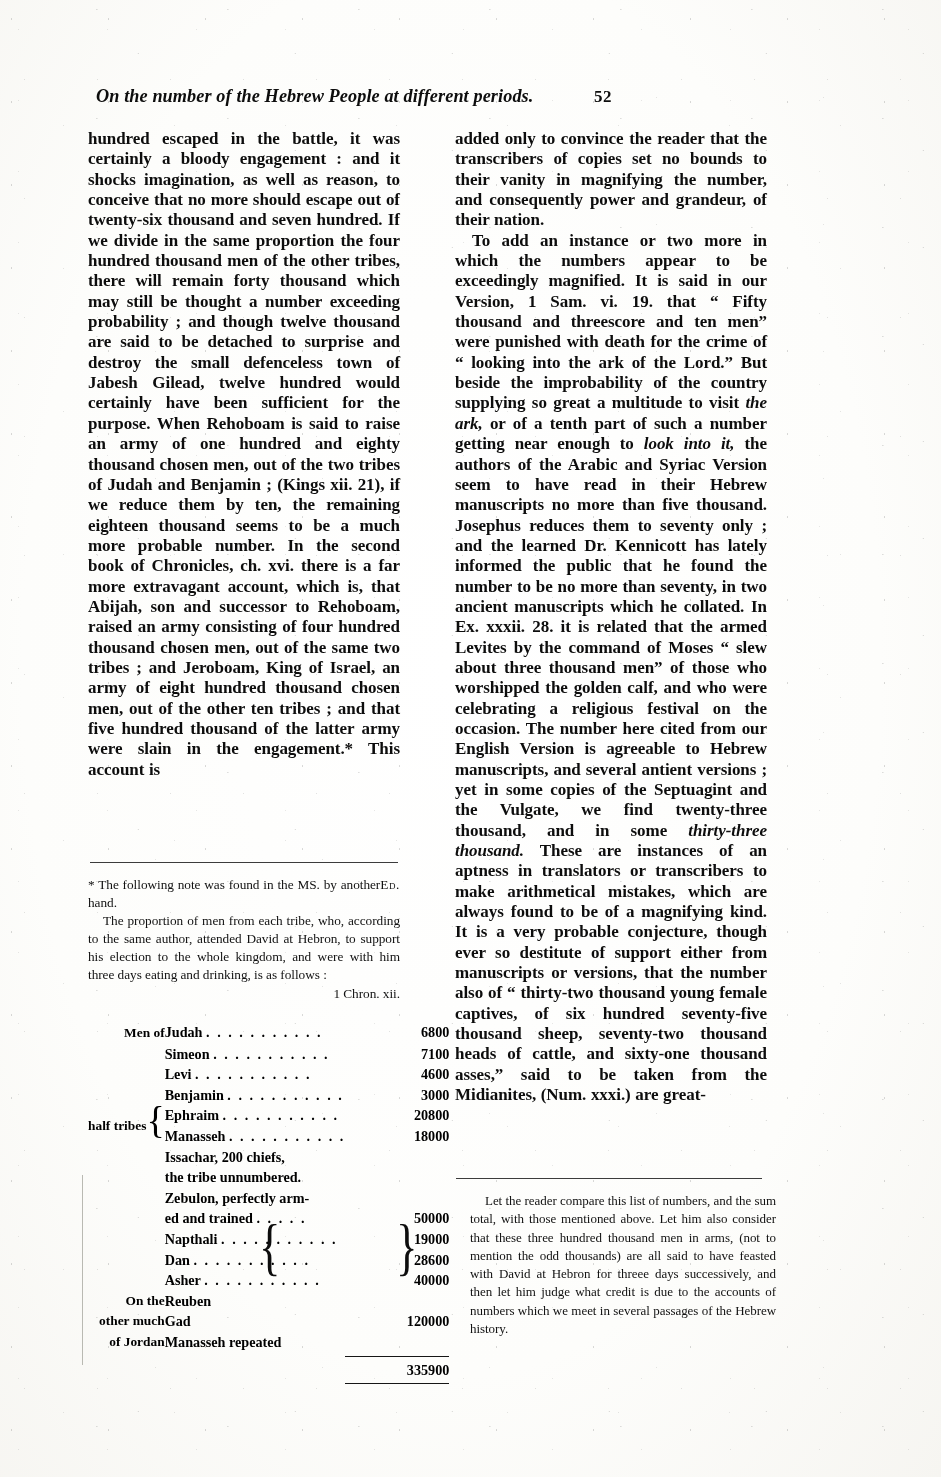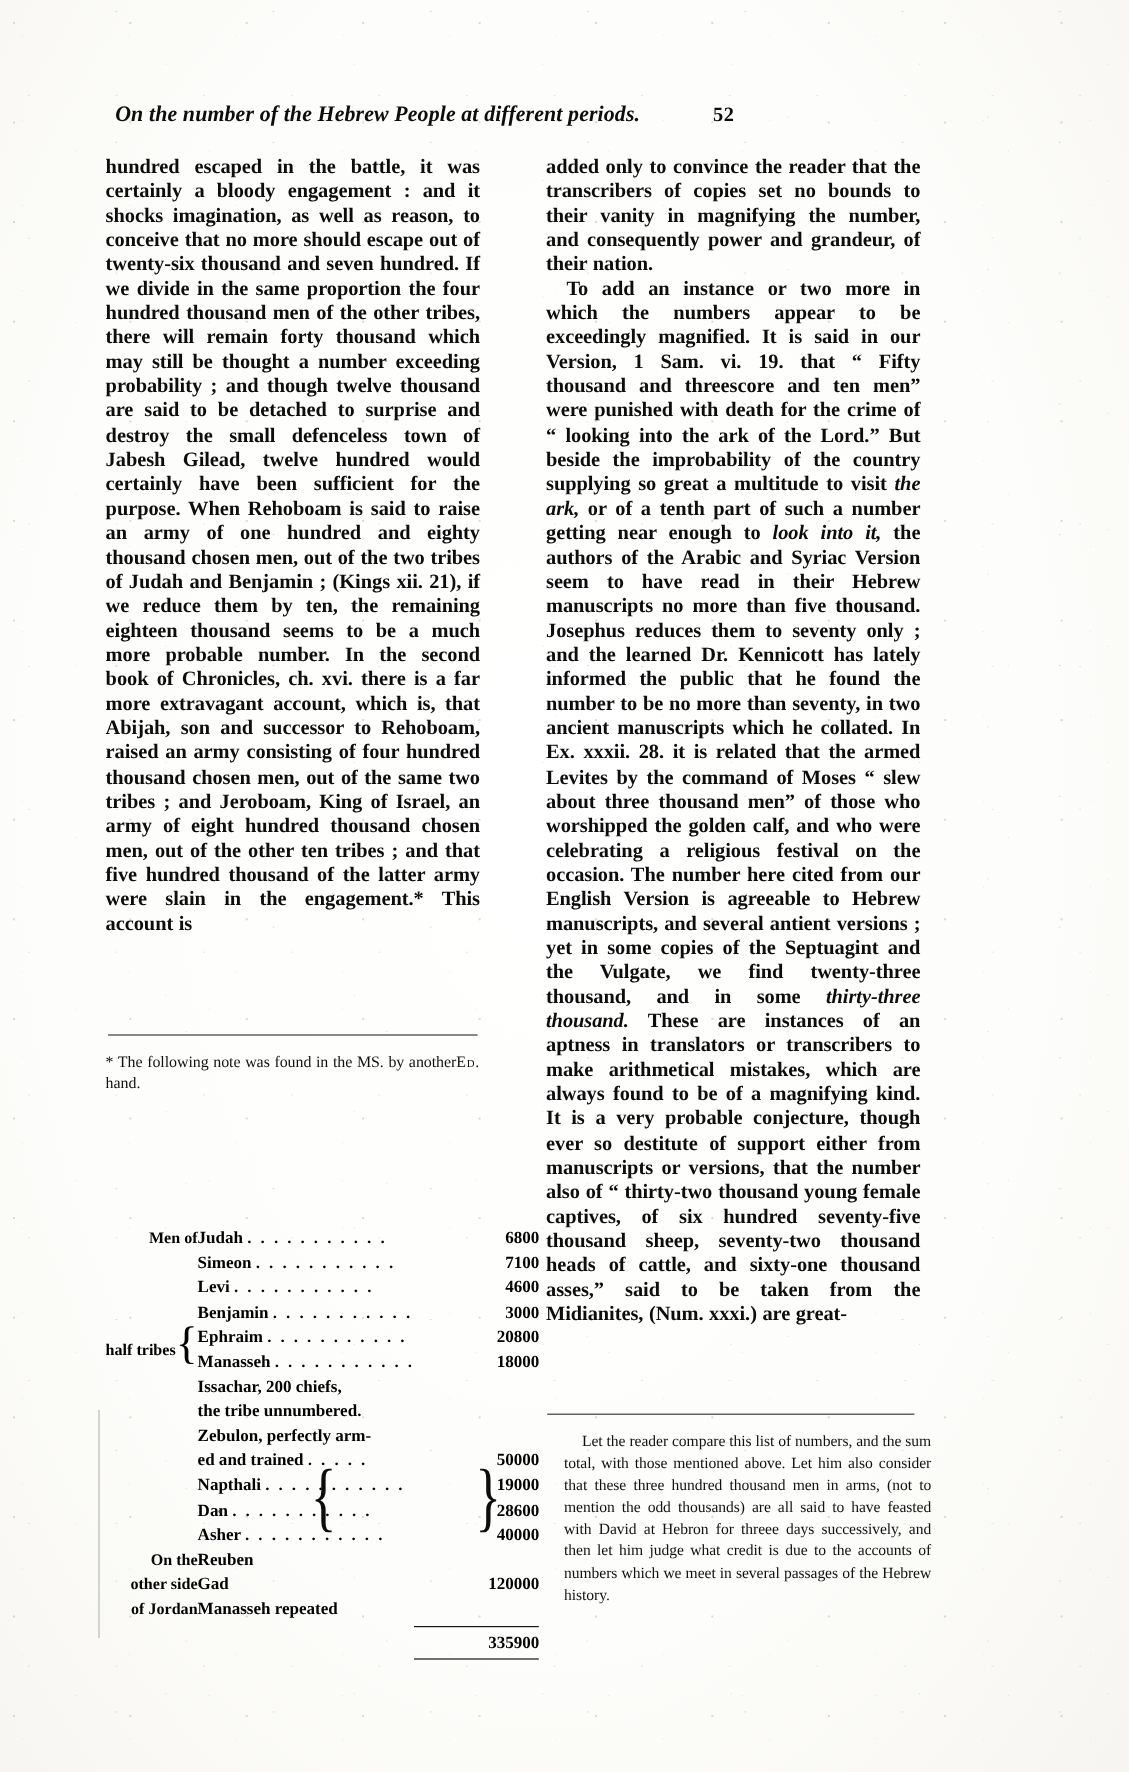--- a/index.html
+++ b/index.html
@@ -44,21 +44,21 @@
     inset: 0;
   }
 
   
   .runhead {
     position: absolute;
     left: 96px;
     top: 86px;
     width: 760px;
     display: flex;
-    align-items: flex-start;
+    align-items: center;
     justify-content: flex-start;
   }
   .runhead-title {
     font-family: "Liberation Serif", "DejaVu Serif", serif;
     font-style: italic;
     font-weight: 700;
     font-size: 18.5px;
     letter-spacing: .1px;
     white-space: nowrap;
     transform: scaleX(.985);
@@ -216,20 +216,22 @@
   <div class="col right">
     <p>added only to convince the reader that the transcribers of copies set no bounds to their vanity in magnifying the number, and consequently power and grandeur, of their nation.</p>
     <p class="ind"><span>To add an instance or two more in which the numbers appear to be exceedingly magnified. It is said in our Version, 1 Sam. vi. 19. that “ Fifty thousand and threescore and ten men” were punished with death for the crime of “ looking into the ark of the Lord.” But beside the improbability of the country supplying so great a multitude to visit </span><i class="it">the ark,</i><span> or of a tenth part of such a number getting near enough to </span><i class="it">look into it,</i><span> the authors of the Arabic and Syriac Version seem to have read in their Hebrew manuscripts no more than five thousand. Josephus reduces them to seventy only ; and the learned Dr. Kennicott has lately informed the public that he found the number to be no more than seventy, in two ancient manuscripts which he collated. In Ex. xxxii. 28. it is related that the armed Levites by the command of Moses “ slew about three thousand men” of those who worshipped the golden calf, and who were celebrating a religious festival on the occasion. The number here cited from our English Version is agreeable to Hebrew manuscripts, and several antient versions ; yet in some copies of the Septuagint and the Vulgate, we find twenty-three thousand, and in some </span><i class="it">thirty-three thousand.</i><span> These are instances of an aptness in translators or transcribers to make arithmetical mistakes, which are always found to be of a magnifying kind. It is a very probable conjecture, though ever so destitute of support either from manuscripts or versions, that the number also of “ thirty-two thousand young female captives, of six hundred seventy-five thousand sheep, seventy-two thousand heads of cattle, and sixty-one thousand asses,” said to be taken from the Midianites, (Num. xxxi.) are great-</span></p>
   </div>
 
   <div class="fnrule left"></div>
   <div class="fnrule right"></div>
 
   <div class="fn left">
     <p><span class="ed">Ed.</span><span>* The following note was found in the MS. by another hand.</span></p>
+    <p class="ind"><span>The proportion of men from each tribe, who, according to the same author, attended David at Hebron, to support his election to the whole kingdom, and were with him three days eating and drinking, is as follows :</span>
+       <span style="float:right">1 Chron. xii.</span></p>
   </div>
 
   <div class="tbl">
     <table>
       <tbody>
           <tr>
         <td class="c-brace bracelbl">Men of</td>
         <td class="c-name"><span>Judah</span>
           <span class="leader">. . . . . . . . . . .</span></td>
         <td class="c-num">6800</td>
@@ -301,21 +303,21 @@
       <tr>
         <td class="c-brace"></td>
         <td class="c-name"><span>Asher</span>
           <span class="leader">. . . . . . . . . . .</span></td>
         <td class="c-num">40000</td>
       </tr>
 
       <tr class="wrap-row">
         <td class="c-brace bracelbl" rowspan="3" style="vertical-align:middle">
           <div>On  the</div>
-          <div>other side</div>
+          <div>other much</div>
           <div>of Jordan</div>
         </td>
         <td class="c-name" style="position:relative">Reuben</td>
         <td class="c-num" rowspan="3" style="vertical-align:middle">120000</td>
       </tr>
       <tr>
         <td class="c-name">Gad</td>
       </tr>
       <tr>
         <td class="c-name">Manasseh repeated</td>

